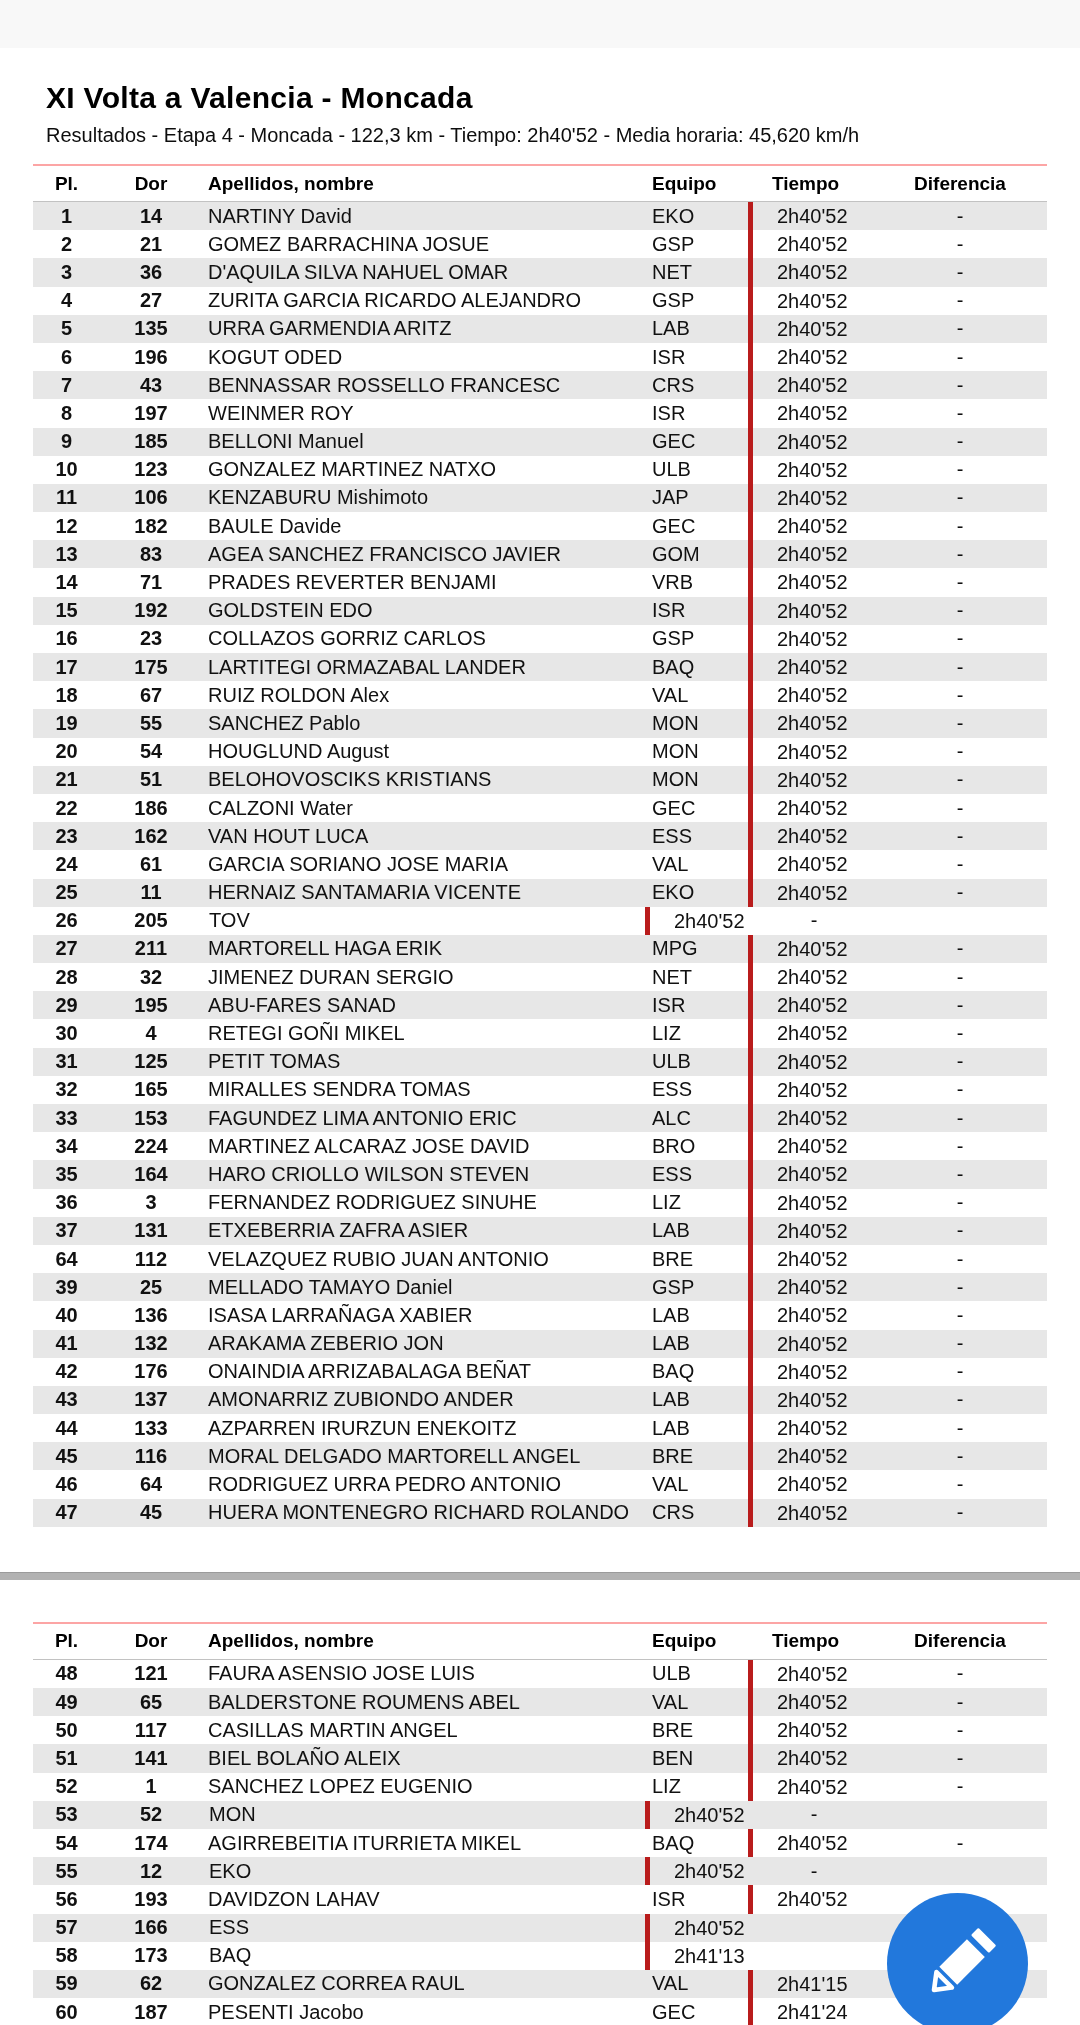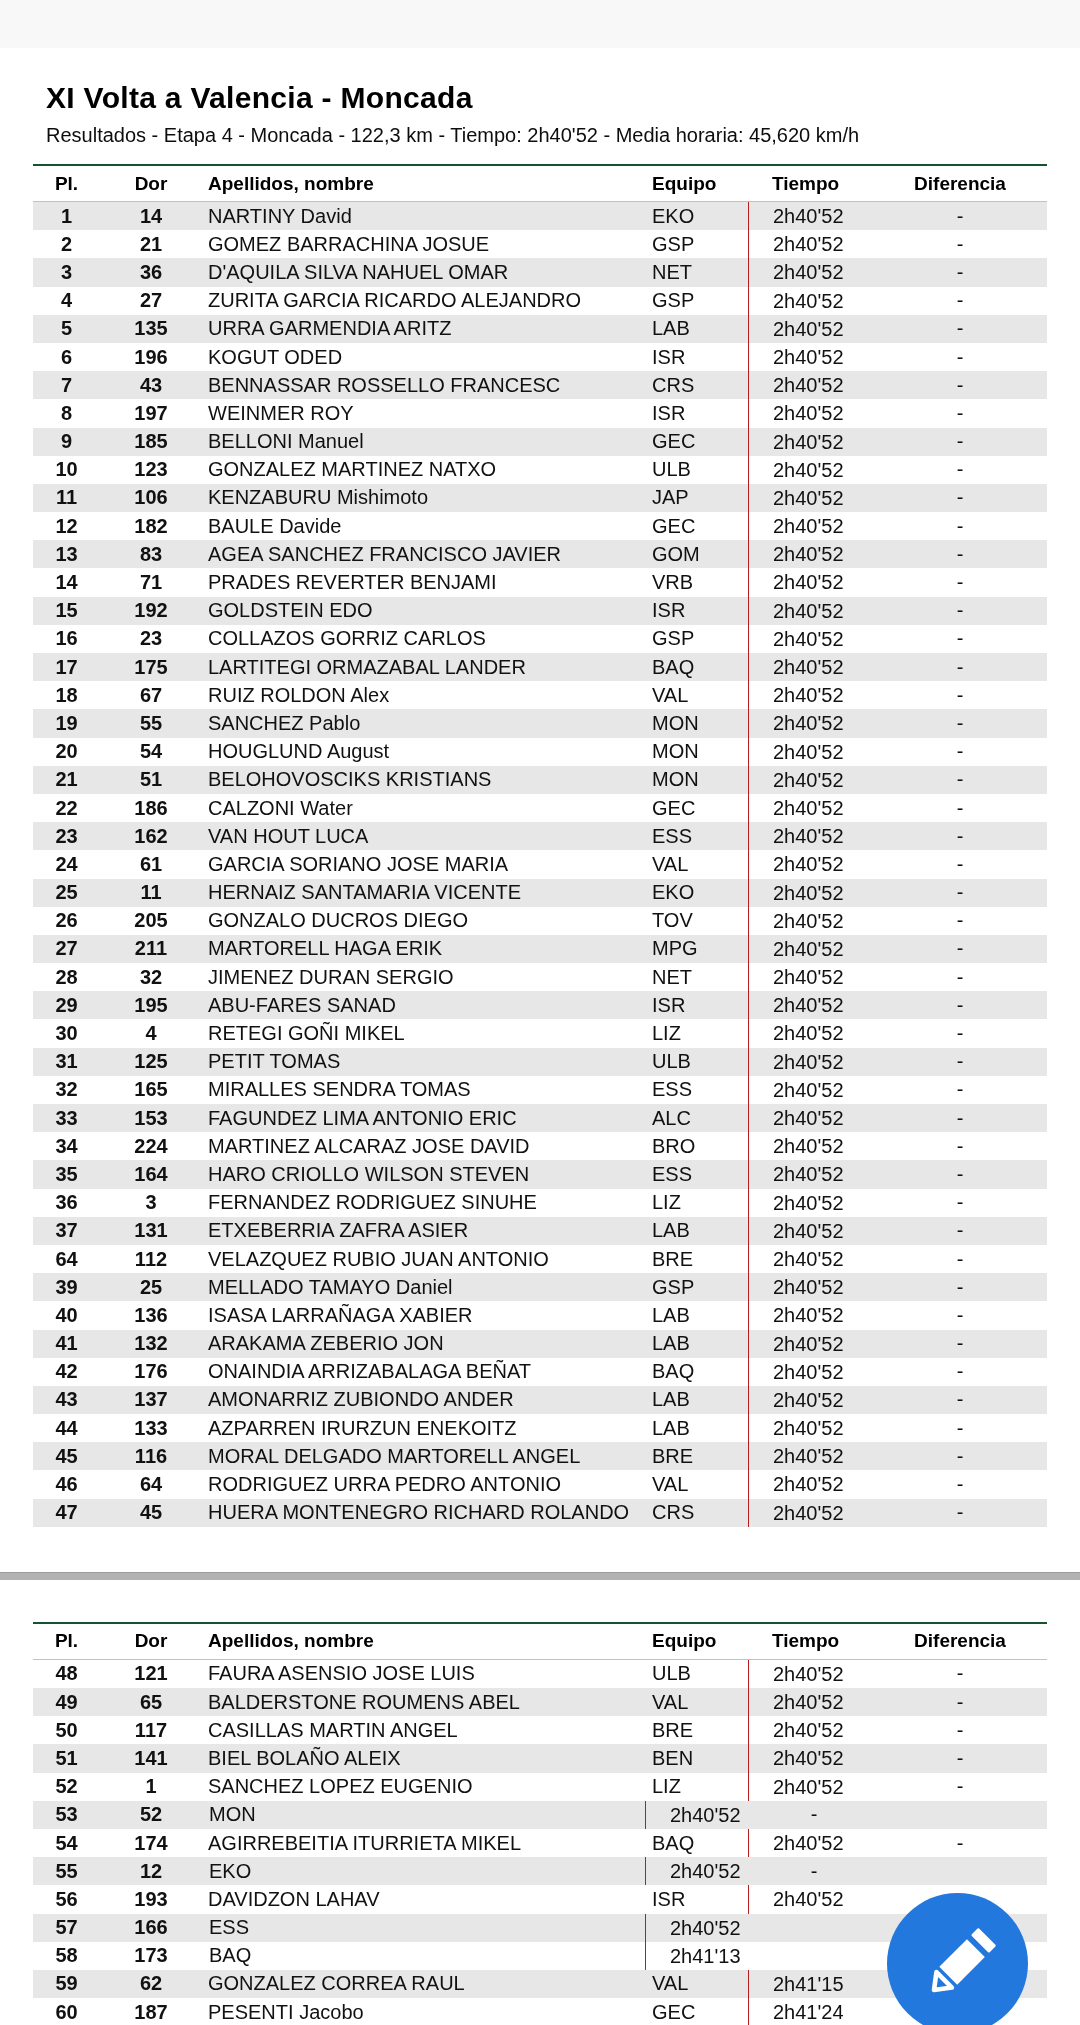--- a/index.html
+++ b/index.html
@@ -21,34 +21,34 @@
   .rtable{margin-top:17px;}
   .rtable.second{margin-top:42px;}
   .thead,.trow{
     display:grid;
     grid-template-columns:67px 102px 443px 103px 132px 160px 1fr;
     align-items:center;
     font-size:20px;
   }
   .thead{
     height:35px;
-    border-top:2px solid #14532d;
+    border-top:2px solid #fca5a5;
     border-bottom:1px solid #c2c2c2;
     font-weight:bold;font-size:19px;color:#000;
   }
   .trow{height:28.2px;}
   .trow.striped{background:#e7e7e7;}
   .cell{overflow:hidden;white-space:nowrap;}
   .c-pl{text-align:center;font-weight:bold;}
   .c-dor{text-align:center;font-weight:bold;}
   .c-name{padding-left:6px;}
   .c-equipo{padding-left:7px;}
   .c-tiempo{padding-left:24px;}
   .trow .c-tiempo{
-    border-left:1px solid #b91c1c;
+    border-left:5px solid #b91c1c;
     height:28.2px;line-height:28.2px;box-sizing:border-box;
   }
   .c-dif{text-align:center;}
   .page-divider{
     height:8px;box-sizing:border-box;
     margin:45px -33px 0 -33px;
     background:#b2b2b2;border-top:1px solid #9b9b9b;
   }
   .fab{
     position:absolute;left:887px;top:1893px;width:141px;height:141px;
@@ -297,21 +297,20 @@
         <div class="cell c-dor">11</div>
         <div class="cell c-name">HERNAIZ SANTAMARIA VICENTE</div>
         <div class="cell c-equipo">EKO</div>
         <div class="cell c-tiempo">2h40'52</div>
         <div class="cell c-dif">-</div>
         <div></div>
       </div>
       <div class="trow">
         <div class="cell c-pl">26</div>
         <div class="cell c-dor">205</div>
-        <div class="cell c-name">GONZALO DUCROS DIEGO</div>
         <div class="cell c-equipo">TOV</div>
         <div class="cell c-tiempo">2h40'52</div>
         <div class="cell c-dif">-</div>
         <div></div>
       </div>
       <div class="trow striped">
         <div class="cell c-pl">27</div>
         <div class="cell c-dor">211</div>
         <div class="cell c-name">MARTORELL HAGA ERIK</div>
         <div class="cell c-equipo">MPG</div>

